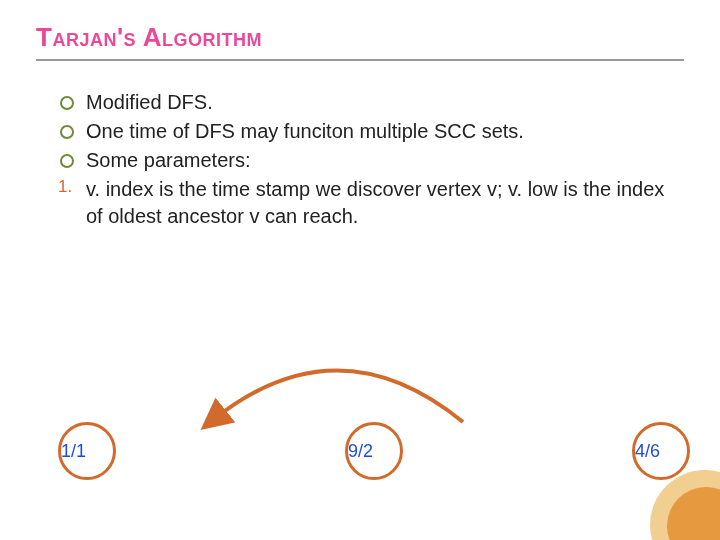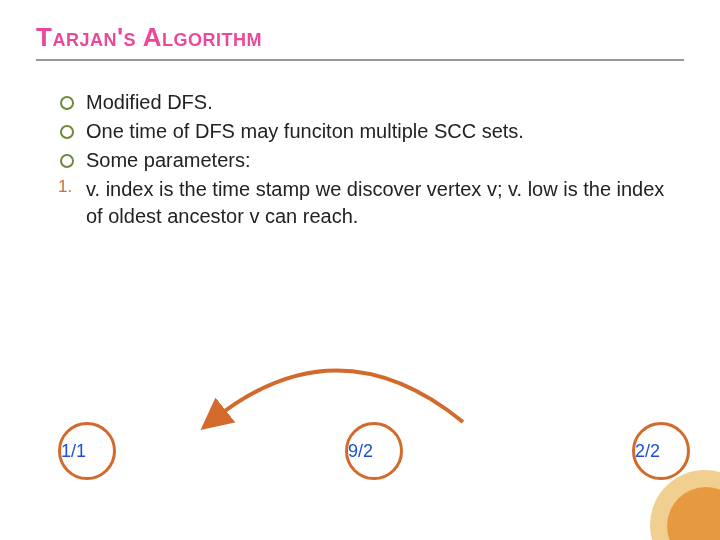--- a/index.html
+++ b/index.html
@@ -140,20 +140,20 @@
   </svg>
 
   <div class="node-row">
     <div class="node">
         <span>1/1</span>
       </div>
     <div class="node">
         <span>9/2</span>
       </div>
     <div class="node">
-        <span>2/2</span>
+        <span>4/6</span>
       </div>
   </div>
 
   <div class="corner-circle"></div>
   <div class="corner-inner"></div>
 
 </div>
 
 </body></html>

